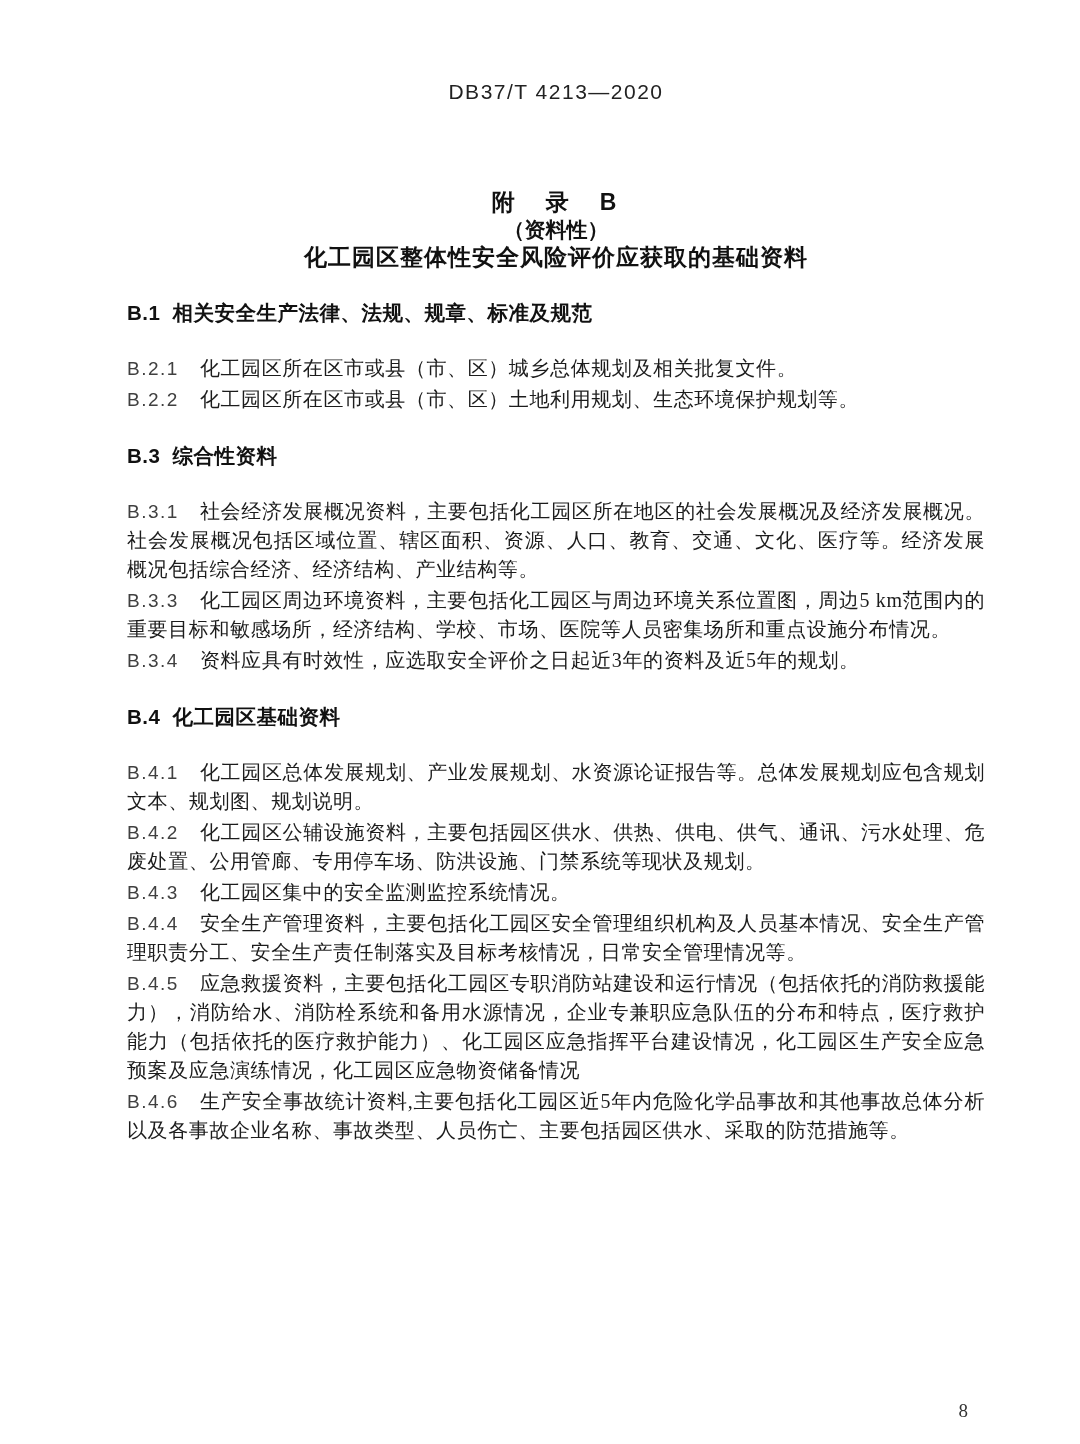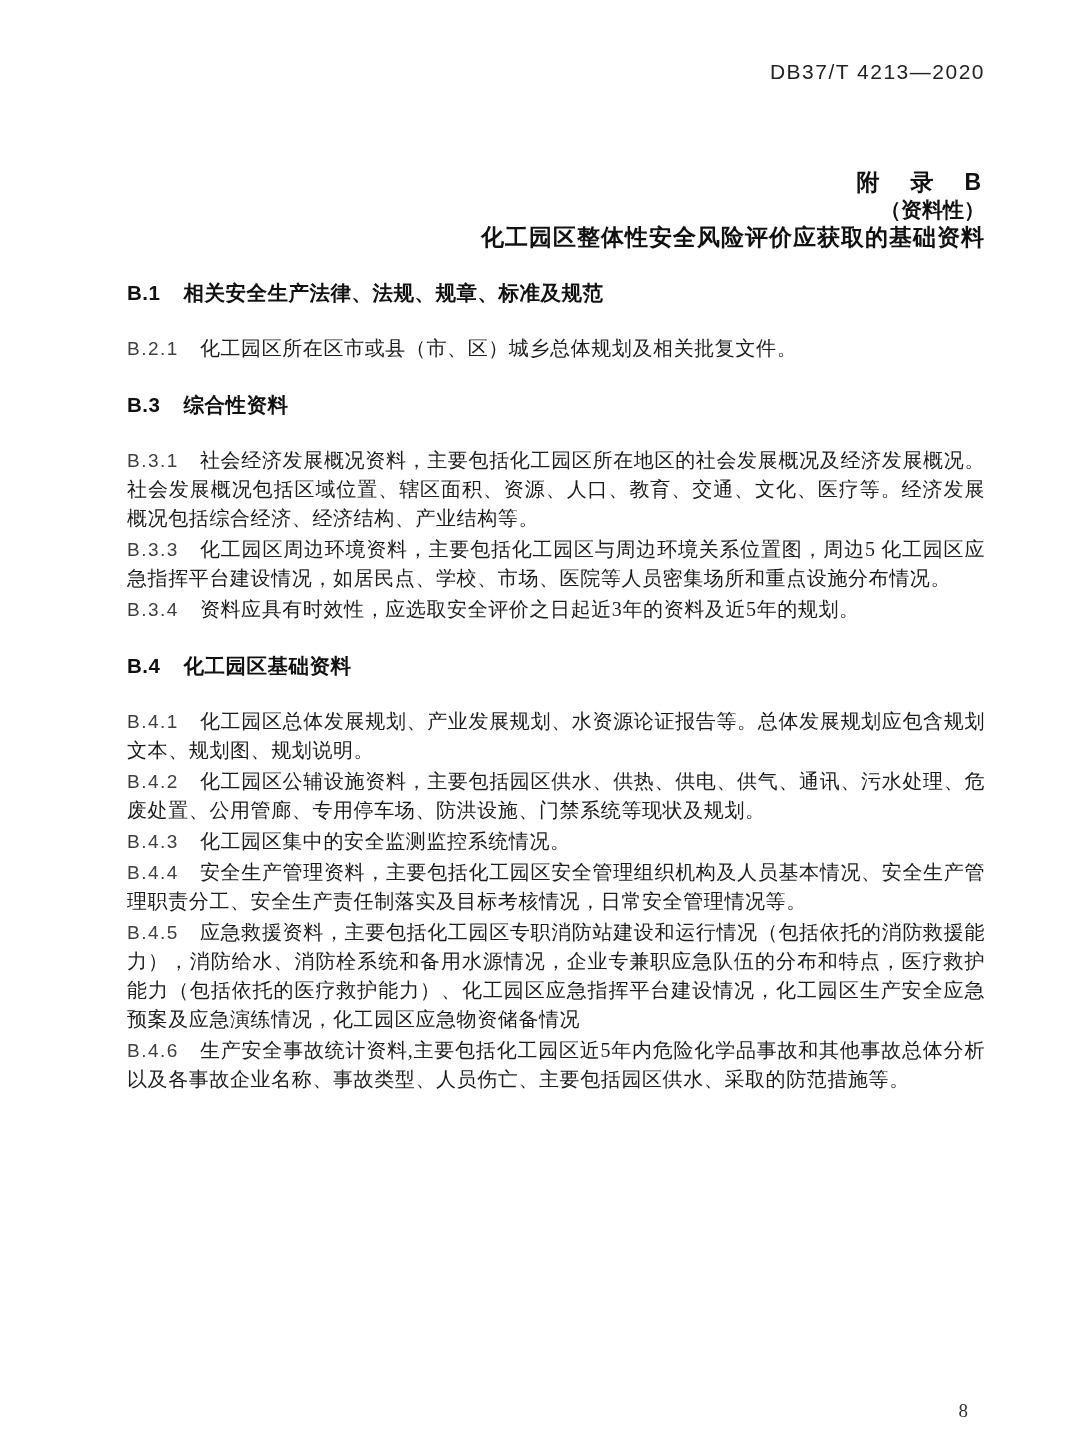--- a/index.html
+++ b/index.html
@@ -5,42 +5,42 @@
   html,body{margin:0;padding:0;background:#e8e8e8;}
   .page{
     width:1080px;height:1444px;margin:0 auto;background:#ffffff;
     position:relative;overflow:hidden;box-sizing:border-box;
     font-family:"Liberation Serif","DejaVu Serif",serif;
     color:#1c1c1c;
   }
   .content{padding:0 95px 0 127px;box-sizing:border-box;}
   
   .doc-code{
-    padding-top:60px;text-align:right;
+    padding-top:80px;text-align:center;
     font-family:"Liberation Sans","DejaVu Sans",sans-serif;
     font-size:21px;line-height:24px;letter-spacing:1.5px;
     color:#222;font-weight:500;
   }
   
   .titles{margin-top:84px;text-align:center;}
   .titles div{
     font-family:"Liberation Sans","DejaVu Sans",sans-serif;
-    font-weight:bold;color:#111;text-align:right;
+    font-weight:bold;color:#111;
   }
   .title-annex{font-size:23px;line-height:28px;letter-spacing:4px;}
   .title-informative{font-size:21px;line-height:27px;}
   .title-main{font-size:23px;line-height:28px;letter-spacing:1px;}
   
   .sec-heading{
     margin:27px 0;
     font-family:"Liberation Sans","DejaVu Sans",sans-serif;
     font-weight:bold;font-size:20.5px;line-height:29px;color:#111;
     letter-spacing:0.5px;
   }
-  .sec-heading .sid{margin-right:23px;}
+  .sec-heading .sid{margin-right:12px;}
   
   .clause{
     margin:2px 0;font-size:20px;line-height:29px;
     text-align:justify;letter-spacing:0.6px;color:#1c1c1c;
   }
   .clause .cid{
     font-family:"Liberation Sans","DejaVu Sans",sans-serif;
     font-size:19px;letter-spacing:1.5px;margin-right:21px;
     color:#404040;white-space:nowrap;
   }
@@ -61,23 +61,24 @@
 
     <div class="titles">
       <div class="title-annex">附　录　B</div>
       <div class="title-informative">（资料性）</div>
       <div class="title-main">化工园区整体性安全风险评价应获取的基础资料</div>
     </div>
 
     <div id="sections-root">
         <div class="sec-heading"><span class="sid">B.1</span><span>相关安全生产法律、法规、规章、标准及规范</span></div>
         <p class="clause"><span class="cid">B.2.1</span><span>化工园区所在区市或县（市、区）城乡总体规划及相关批复文件。</span></p>
+        <p class="clause"><span class="cid">B.2.2</span><span>化工园区所在区市或县（市、区）土地利用规划、生态环境保护规划等。</span></p>
         <div class="sec-heading"><span class="sid">B.3</span><span>综合性资料</span></div>
         <p class="clause"><span class="cid">B.3.1</span><span>社会经济发展概况资料，主要包括化工园区所在地区的社会发展概况及经济发展概况。社会发展概况包括区域位置、辖区面积、资源、人口、教育、交通、文化、医疗等。经济发展概况包括综合经济、经济结构、产业结构等。</span></p>
-        <p class="clause"><span class="cid">B.3.3</span><span>化工园区周边环境资料，主要包括化工园区与周边环境关系位置图，周边5 化工园区应急指挥平台建设情况，如居民点、学校、市场、医院等人员密集场所和重点设施分布情况。</span></p>
+        <p class="clause"><span class="cid">B.3.3</span><span>化工园区周边环境资料，主要包括化工园区与周边环境关系位置图，周边5 km范围内的重要目标和敏感场所，经济结构、学校、市场、医院等人员密集场所和重点设施分布情况。</span></p>
         <p class="clause"><span class="cid">B.3.4</span><span>资料应具有时效性，应选取安全评价之日起近3年的资料及近5年的规划。</span></p>
         <div class="sec-heading"><span class="sid">B.4</span><span>化工园区基础资料</span></div>
         <p class="clause"><span class="cid">B.4.1</span><span>化工园区总体发展规划、产业发展规划、水资源论证报告等。总体发展规划应包含规划文本、规划图、规划说明。</span></p>
         <p class="clause"><span class="cid">B.4.2</span><span>化工园区公辅设施资料，主要包括园区供水、供热、供电、供气、通讯、污水处理、危废处置、公用管廊、专用停车场、防洪设施、门禁系统等现状及规划。</span></p>
         <p class="clause"><span class="cid">B.4.3</span><span>化工园区集中的安全监测监控系统情况。</span></p>
         <p class="clause"><span class="cid">B.4.4</span><span>安全生产管理资料，主要包括化工园区安全管理组织机构及人员基本情况、安全生产管理职责分工、安全生产责任制落实及目标考核情况，日常安全管理情况等。</span></p>
         <p class="clause"><span class="cid">B.4.5</span><span>应急救援资料，主要包括化工园区专职消防站建设和运行情况（包括依托的消防救援能力），消防给水、消防栓系统和备用水源情况，企业专兼职应急队伍的分布和特点，医疗救护能力（包括依托的医疗救护能力）、化工园区应急指挥平台建设情况，化工园区生产安全应急预案及应急演练情况，化工园区应急物资储备情况</span></p>
         <p class="clause"><span class="cid">B.4.6</span><span>生产安全事故统计资料,主要包括化工园区近5年内危险化学品事故和其他事故总体分析以及各事故企业名称、事故类型、人员伤亡、主要包括园区供水、采取的防范措施等。</span></p>
       </div>
 

